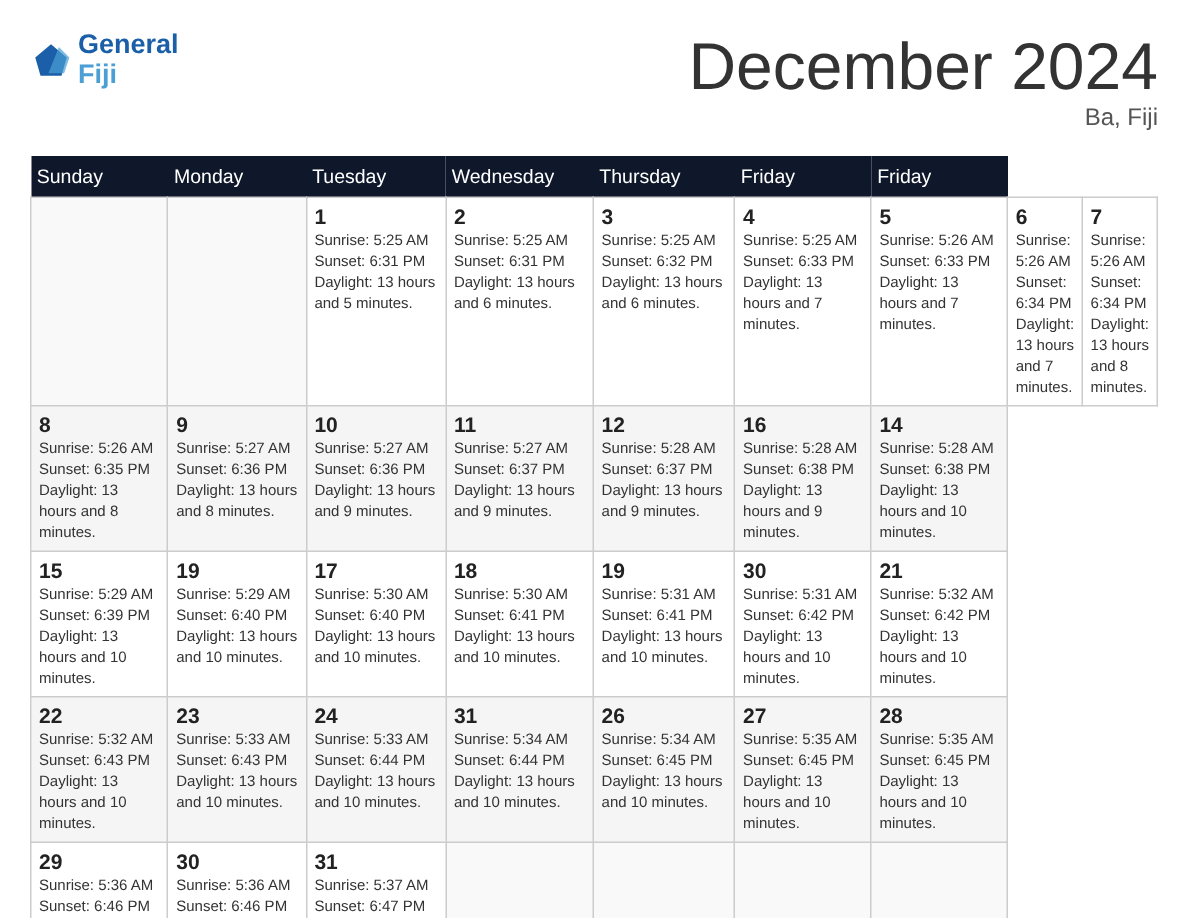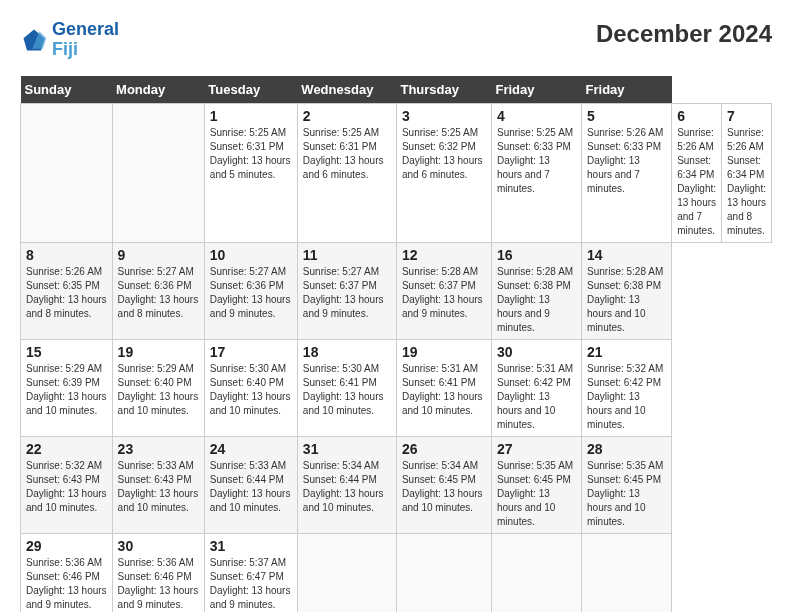--- a/index.html
+++ b/index.html
@@ -31,41 +31,41 @@
       color: #1a5fa8;
     }
     .logo-icon {
       width: 28px;
       height: 28px;
     }
     .title-block {
       text-align: right;
     }
     .month-title {
-      font-size: 24px;
-      font-weight: bold;
+      font-size: 44px;
+      font-weight: normal;
       color: #333;
       text-align: center;
     }
     .location {
       font-size: 16px;
       color: #555;
     }
     table {
       width: 100%;
       border-collapse: collapse;
       font-size: 11px;
     }
     th {
-      background-color: #404040;
+      background-color: #0f172a;
       color: #fff;
       padding: 6px 4px;
       text-align: left;
       font-size: 13px;
-      font-weight: bold;
+      font-weight: normal;
       margin-top: 48px;
     }
     td {
       border: 1px solid #ccc;
       vertical-align: top;
       padding: 4px 5px;
       width: 14.28%;
       height: 80px;
       background: #fff;
     }
@@ -99,20 +99,21 @@
     </svg>
     <div>
       <div class="logo-text">
         <span>General</span><br>
         <span style="color:#4a9fd4;">Fiji</span>
       </div>
     </div>
   </div>
   <div class="title-block">
     <div class="month-title">December 2024</div>
+    <div class="location">Ba, Fiji</div>
   </div>
 </div>
 
 <table>
   <thead>
     <tr>
     <th>Sunday</th>
         <th>Monday</th>
         <th>Tuesday</th>
         <th>Wednesday</th>

